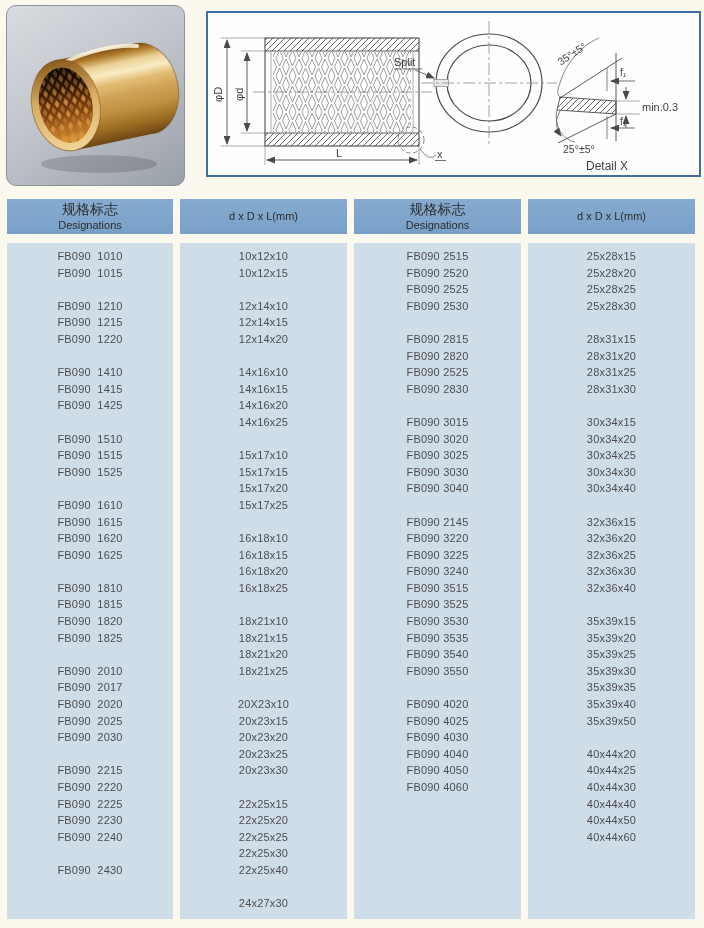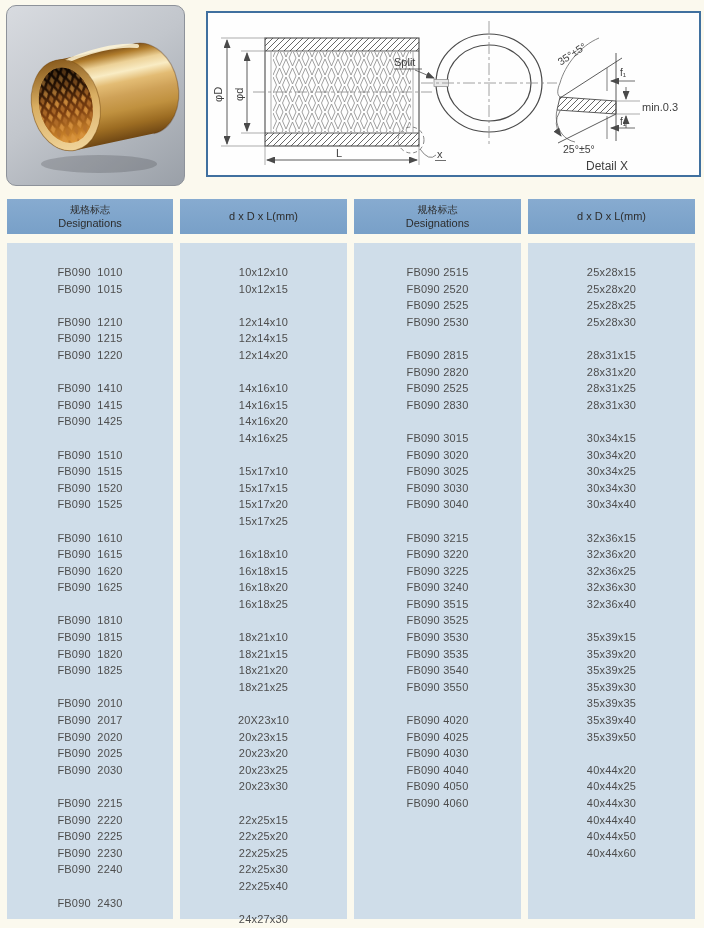--- a/index.html
+++ b/index.html
@@ -22,25 +22,25 @@
     background:#fefefe; border:2px solid #40709f;
   }
   
   .hdr {
     position:absolute; top:199px; height:35px;
     background:linear-gradient(#87abd0,#78a0c8);
     color:#2d2d2d; display:flex; flex-direction:column;
     align-items:center; justify-content:center; line-height:1.3;
     text-align:center;
   }
-  .hdr .zh { font-size:10px; }
+  .hdr .zh { font-size:14px; }
   .hdr .en { font-size:11px; }
   .colbody {
     position:absolute; top:243px; height:676px;
-    background:#cfdde9; padding-top:21px;
+    background:#cfdde9; padding-top:5px;
   }
   .c0 { left:7px;   width:166px; }
   .c1 { left:180px; width:167px; }
   .c2 { left:354px; width:167px; }
   .c3 { left:528px; width:167px; }
   .cell {
     height:16.6px; line-height:16.6px; font-size:11px;
     color:#4d4d4d; text-align:center; white-space:pre;
     letter-spacing:.2px;
   }
@@ -205,21 +205,20 @@
       <div class="cell">FB090  1210</div>
       <div class="cell">FB090  1215</div>
       <div class="cell">FB090  1220</div>
       <div class="cell"></div>
       <div class="cell">FB090  1410</div>
       <div class="cell">FB090  1415</div>
       <div class="cell">FB090  1425</div>
       <div class="cell"></div>
       <div class="cell">FB090  1510</div>
       <div class="cell">FB090  1515</div>
-      <div class="cell">FB090  1520</div>
       <div class="cell">FB090  1525</div>
       <div class="cell"></div>
       <div class="cell">FB090  1610</div>
       <div class="cell">FB090  1615</div>
       <div class="cell">FB090  1620</div>
       <div class="cell">FB090  1625</div>
       <div class="cell"></div>
       <div class="cell">FB090  1810</div>
       <div class="cell">FB090  1815</div>
       <div class="cell">FB090  1820</div>
@@ -291,21 +290,21 @@
       <div class="cell">FB090 2820</div>
       <div class="cell">FB090 2525</div>
       <div class="cell">FB090 2830</div>
       <div class="cell"></div>
       <div class="cell">FB090 3015</div>
       <div class="cell">FB090 3020</div>
       <div class="cell">FB090 3025</div>
       <div class="cell">FB090 3030</div>
       <div class="cell">FB090 3040</div>
       <div class="cell"></div>
-      <div class="cell">FB090 3215</div>
+      <div class="cell">FB090 2145</div>
       <div class="cell">FB090 3220</div>
       <div class="cell">FB090 3225</div>
       <div class="cell">FB090 3240</div>
       <div class="cell">FB090 3515</div>
       <div class="cell">FB090 3525</div>
       <div class="cell">FB090 3530</div>
       <div class="cell">FB090 3535</div>
       <div class="cell">FB090 3540</div>
       <div class="cell">FB090 3550</div>
       <div class="cell"></div>

